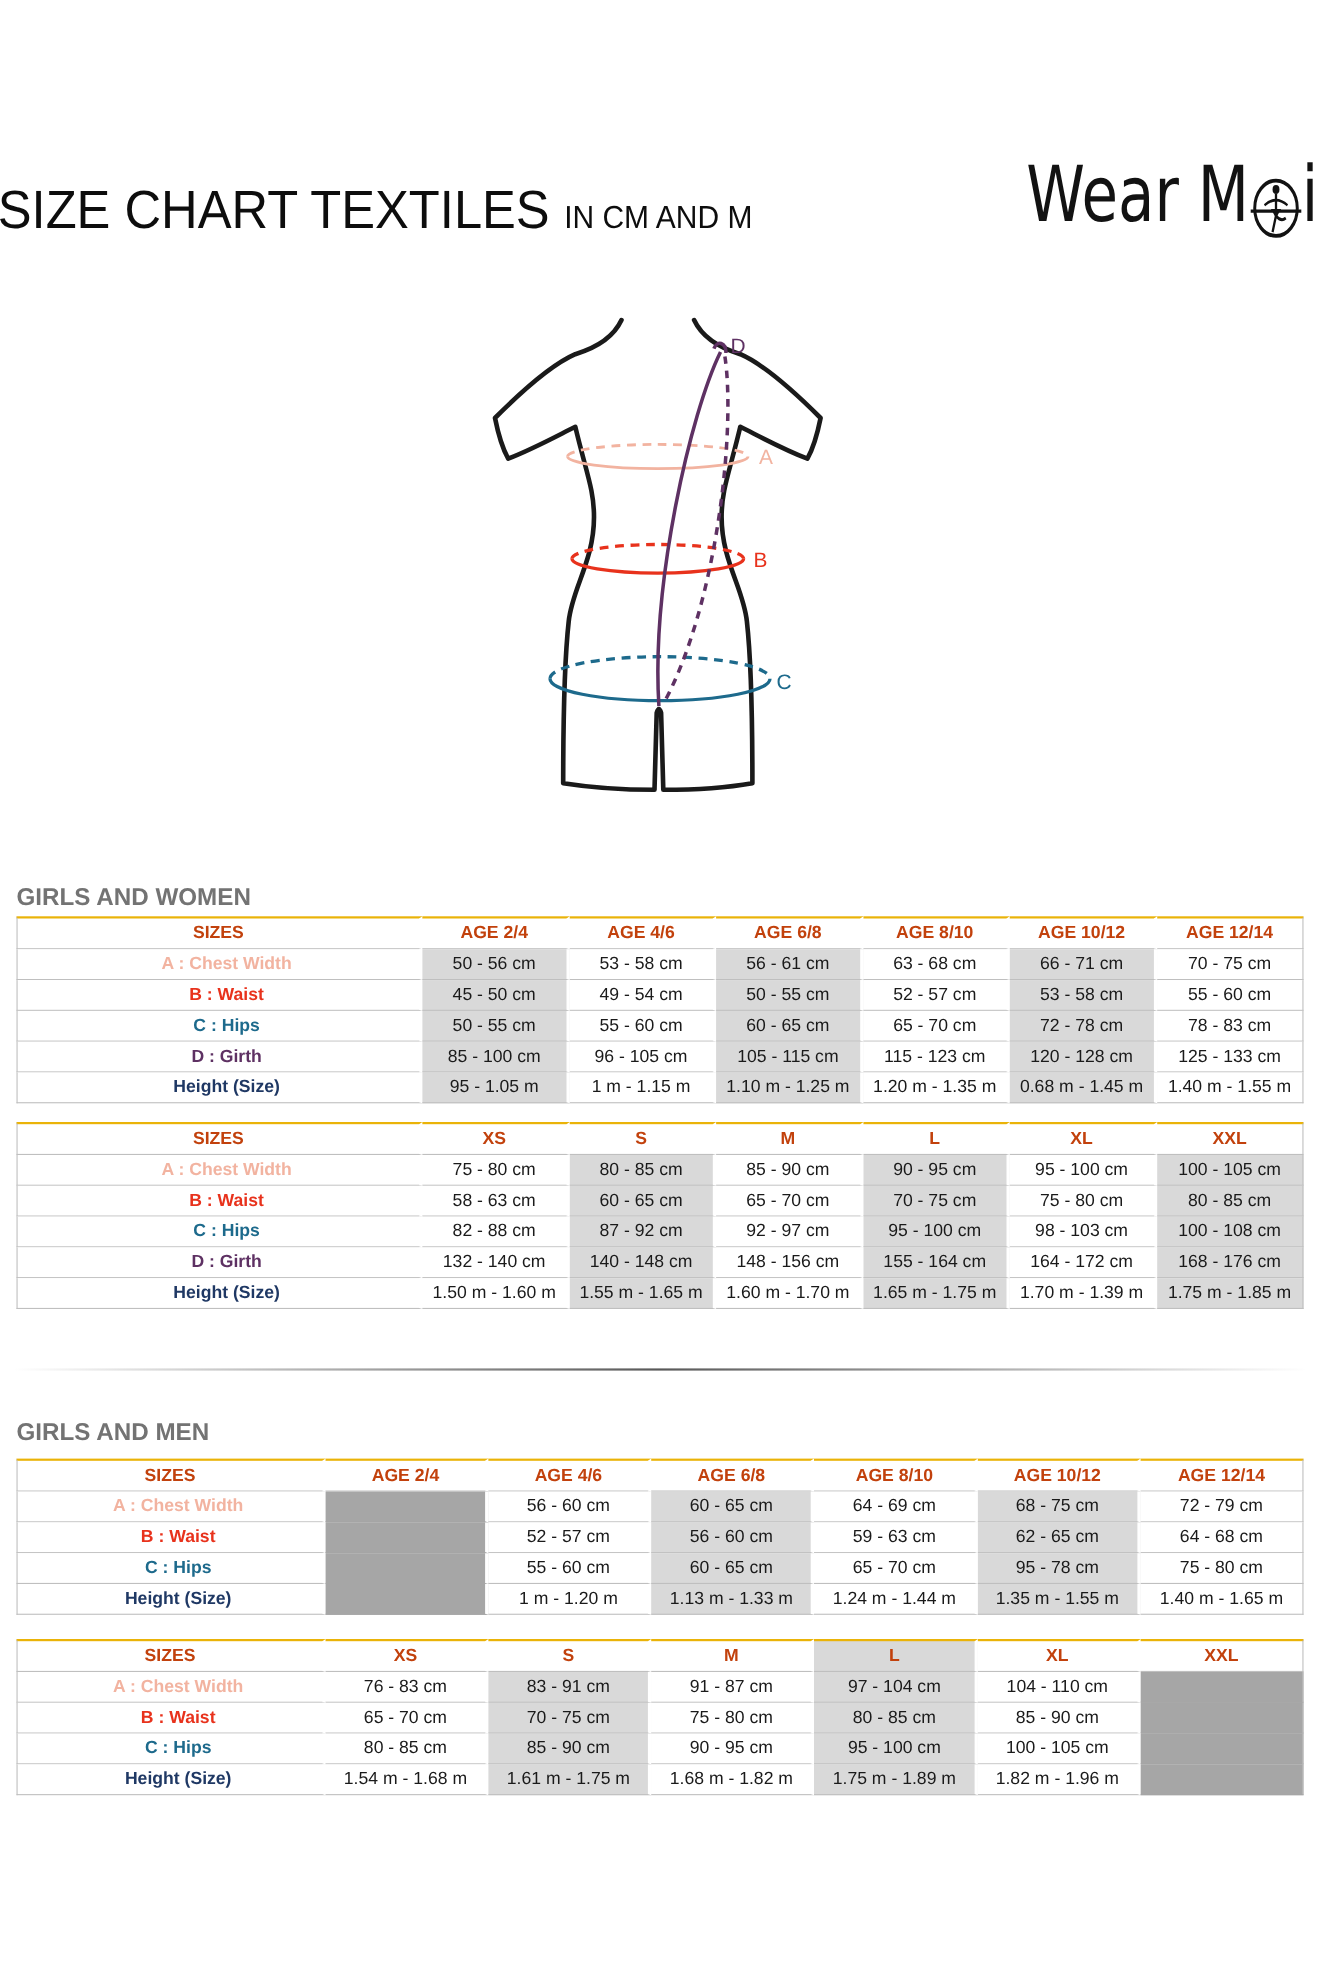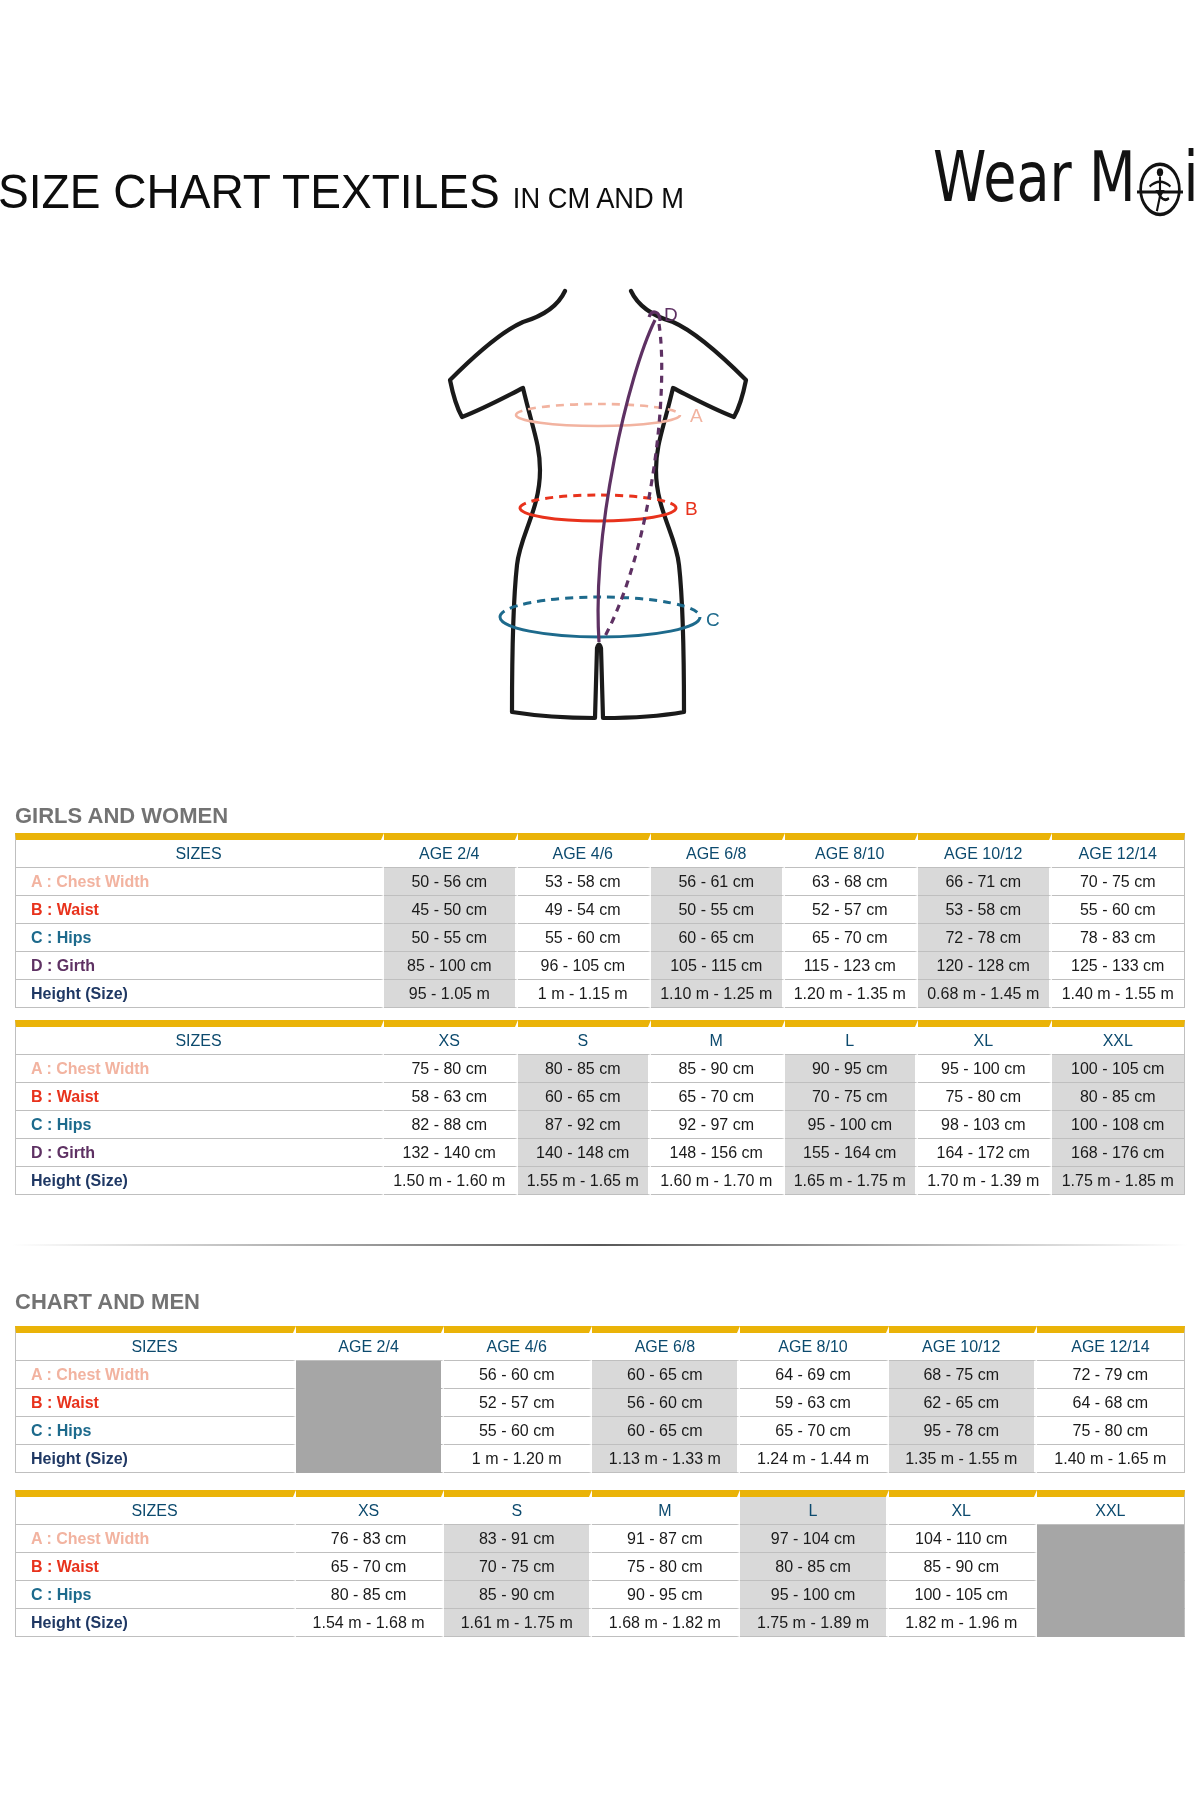--- a/index.html
+++ b/index.html
@@ -36,24 +36,24 @@
   #girls-size-table{top:1020px;}
   #boys-age-table{top:1326px;}
   #boys-size-table{top:1490px;}
   .tbl table{border-collapse:separate;border-spacing:0;table-layout:fixed;width:1170px;}
   .tbl.girls col.label-col{width:369px;}
   .tbl.boys col.label-col{width:281px;}
   .tbl th,.tbl td{
     height:27px;padding:0;font-size:16px;text-align:center;white-space:nowrap;overflow:hidden;
     border-bottom:1px solid #bfbfbf;border-right:3px solid #ffffff;background:#ffffff;
   }
-  .tbl thead th{border-top:7px solid #eab308;font-weight:normal;color:#0c4a6e;}
+  .tbl thead th{border-top:2px solid #eab308;font-weight:bold;color:#c2410c;}
   .tbl tr > *:first-child{border-left:1px solid #bfbfbf;}
   .tbl tr > *:last-child{border-right:1px solid #bfbfbf;}
-  .tbl td.label-cell{text-align:left;padding-left:15px;font-weight:bold;font-size:16px;}
+  .tbl td.label-cell{text-align:center;padding-left:15px;font-weight:bold;font-size:16px;}
   .tbl td.shaded, .tbl th.shaded{background:var(--shaded);}
   .tbl td.empty{background:var(--empty);border-bottom:1px solid var(--empty);}
   .tbl td{color:#1a1a1a;}
 </style>
 </head>
 <body>
 
 <h1 class="page-title">
   <span class="main">SIZE CHART TEXTILES</span>
   <span class="suffix">IN CM AND M</span>
@@ -265,21 +265,21 @@
           <td class="shaded">1.65 m - 1.75 m</td>
           <td>1.70 m - 1.39 m</td>
           <td class="shaded">1.75 m - 1.85 m</td>
         </tr>
       </tbody>
     </table>
   </div>
 
 <div class="divider"></div>
 
-<h2 class="section-heading" id="boys-heading">CHART AND MEN</h2>
+<h2 class="section-heading" id="boys-heading">GIRLS AND MEN</h2>
 <div class="tbl boys" id="boys-age-table">
     <table>
       <colgroup>
         <col class="label-col">
         <col>
         <col>
         <col>
         <col>
         <col>
         <col>

